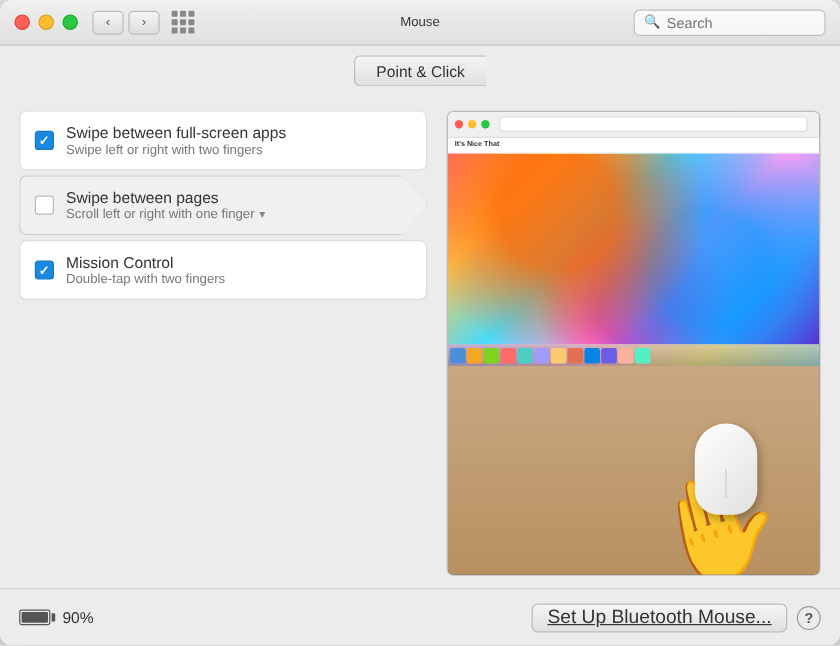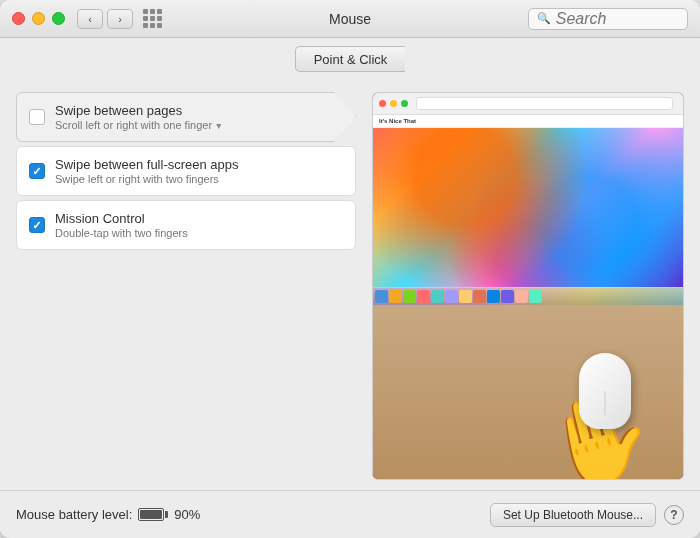--- a/index.html
+++ b/index.html
@@ -92,21 +92,21 @@
       width: 5px;
       height: 5px;
       background: #888;
       border-radius: 1px;
     }
 
     .titlebar-title {
       position: absolute;
       left: 50%;
       transform: translateX(-50%);
-      font-size: 14px;
+      font-size: 11px;
       font-weight: 500;
       color: #333;
     }
 
     .search-bar {
       margin-left: auto;
       display: flex;
       align-items: center;
       background: rgba(255,255,255,0.7);
       border: 1px solid #c0c0c0;
@@ -119,25 +119,24 @@
 
     .search-icon-svg {
       color: #888;
       font-size: 11px;
       flex-shrink: 0;
     }
 
     .search-input {
       border: none;
       background: transparent;
-      font-size: 16px;
+      font-size: 12px;
       color: #888;
       outline: none;
       width: 100%;
-      font-style: italic;
     }
 
     
     .tab-bar {
       display: flex;
       justify-content: center;
       align-items: center;
       gap: 16px;
       padding: 8px 0 10px;
       background: #ececec;
@@ -449,26 +448,27 @@
       display: flex;
       align-items: center;
       gap: 8px;
     }
 
     .setup-btn {
       background: linear-gradient(to bottom, #f5f5f5, #e0e0e0);
       border: 1px solid #bbb;
       border-radius: 5px;
       padding: 4px 12px;
-      font-size: 12px;
+      font-size: 16px;
       color: #333;
       cursor: pointer;
       height: 24px;
       display: flex;
       align-items: center;
+      text-decoration: underline;
     }
 
     .help-btn {
       width: 20px;
       height: 20px;
       border-radius: 50%;
       border: 1.5px solid #999;
       display: flex;
       align-items: center;
       justify-content: center;
@@ -516,37 +516,37 @@
   <div class="tab-bar">
     <div class="tab left">
       <span>Point &amp; Click</span>
     </div>
   </div>
 
   <div class="content">
 
     <div class="left-pane">
 
+      <div class="setting-row">
+        <div class="checkbox checked"></div>
+        <div class="setting-text">
+          <div class="setting-title">Swipe between full-screen apps</div>
+          <div class="setting-desc">
+            <span>Swipe left or right with two fingers</span>
+          </div>
+        </div>
+      </div>
+
       <div class="setting-row arrow-shape">
         <div class="checkbox"></div>
         <div class="setting-text">
           <div class="setting-title">Swipe between pages</div>
           <div class="setting-desc">
             <span>Scroll left or right with one finger</span>
             <span class="dropdown-arrow">▾</span>
-          </div>
-        </div>
-      </div>
-
-      <div class="setting-row">
-        <div class="checkbox checked"></div>
-        <div class="setting-text">
-          <div class="setting-title">Swipe between full-screen apps</div>
-          <div class="setting-desc">
-            <span>Swipe left or right with two fingers</span>
           </div>
         </div>
       </div>
 
       <div class="setting-row">
         <div class="checkbox checked"></div>
         <div class="setting-text">
           <div class="setting-title">Mission Control</div>
           <div class="setting-desc">
             <span>Double-tap with two fingers</span>
@@ -600,21 +600,20 @@
             </div>
           </div>
         </div>
       </div>
     </div>
 
   </div>
 
   <div class="bottom-bar">
     <div class="battery-section">
-      <span class="battery-label">Mouse battery level:</span>
       <div class="battery-icon">
         <div class="battery-body">
           <div class="battery-fill"></div>
         </div>
         <div class="battery-tip"></div>
       </div>
       <span class="battery-label">90%</span>
     </div>
     <div class="bottom-right">
       <button class="setup-btn">Set Up Bluetooth Mouse...</button>

